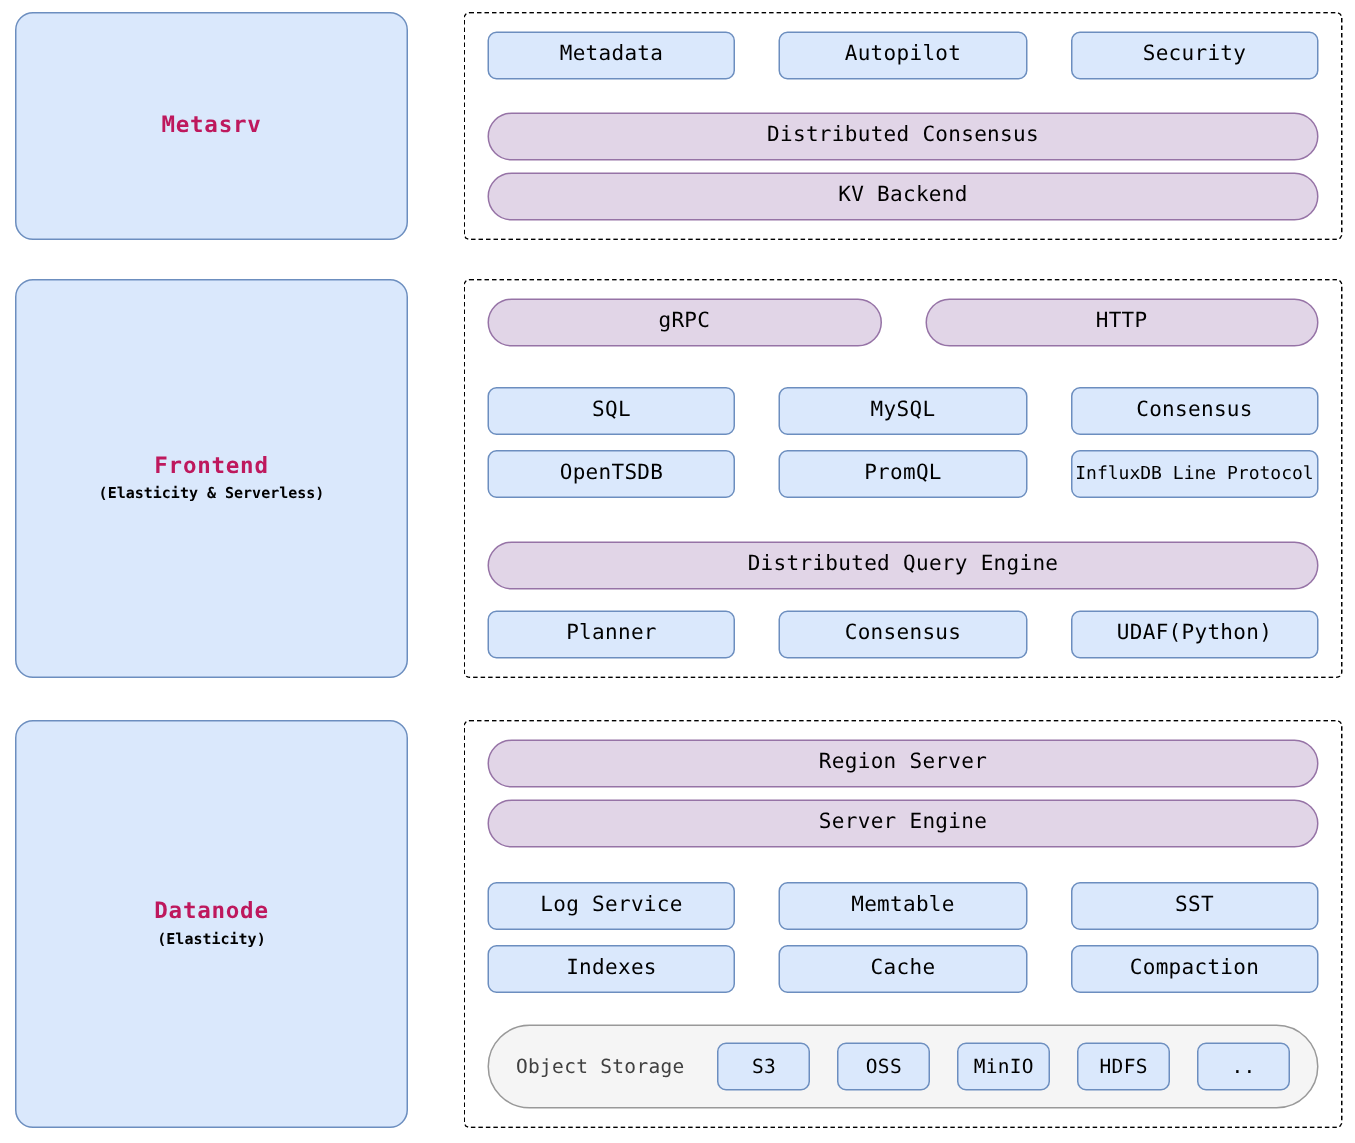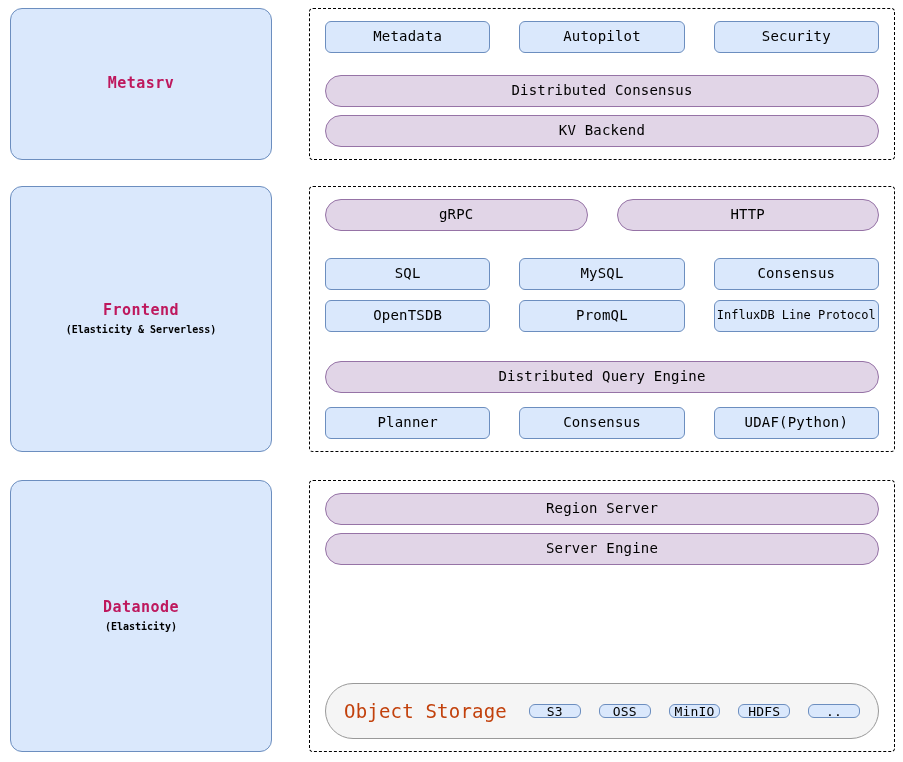--- a/index.html
+++ b/index.html
@@ -123,29 +123,29 @@
     height: 56px;
     background: #f5f5f5;
     border: 1px solid #999999;
     border-radius: 28px;
     display: flex;
     align-items: center;
     padding: 0 18px;
     gap: 18px;
   }
   .os-label {
-    font-size: 19px;
-    color: #c2410c;
+    font-size: 13px;
+    color: #404040;
     letter-spacing: 0.2px;
     white-space: nowrap;
     margin-right: 4px;
   }
   .os-pill {
     box-sizing: border-box;
-    height: 14px;
+    height: 32px;
     flex: 1 1 0;
     background: #dae8fc;
     border: 1px solid #6c8ebf;
     border-radius: 6px;
     display: flex;
     align-items: center;
     justify-content: center;
     font-size: 13px;
     letter-spacing: 0.2px;
     white-space: nowrap;
@@ -224,20 +224,32 @@
       <div class="node-sub">(Elasticity)</div>
     </div>
 
     <div class="dashed-box">
 
       <div class="stack">
         <div class="box box-purple">Region Server</div>
         <div class="box box-purple gap-8">Server Engine</div>
       </div>
 
+      <div class="stack gap-16">
+        <div class="grid-row">
+          <div class="box box-blue">Log Service</div>
+          <div class="box box-blue">Memtable</div>
+          <div class="box box-blue">SST</div>
+        </div>
+        <div class="grid-row gap-10">
+          <div class="box box-blue">Indexes</div>
+          <div class="box box-blue">Cache</div>
+          <div class="box box-blue">Compaction</div>
+        </div>
+      </div>
 
       <div class="object-storage gap-14">
         <div class="os-label">Object Storage</div>
         <div class="os-pill">S3</div>
         <div class="os-pill">OSS</div>
         <div class="os-pill">MinIO</div>
         <div class="os-pill">HDFS</div>
         <div class="os-pill">..</div>
       </div>
 

